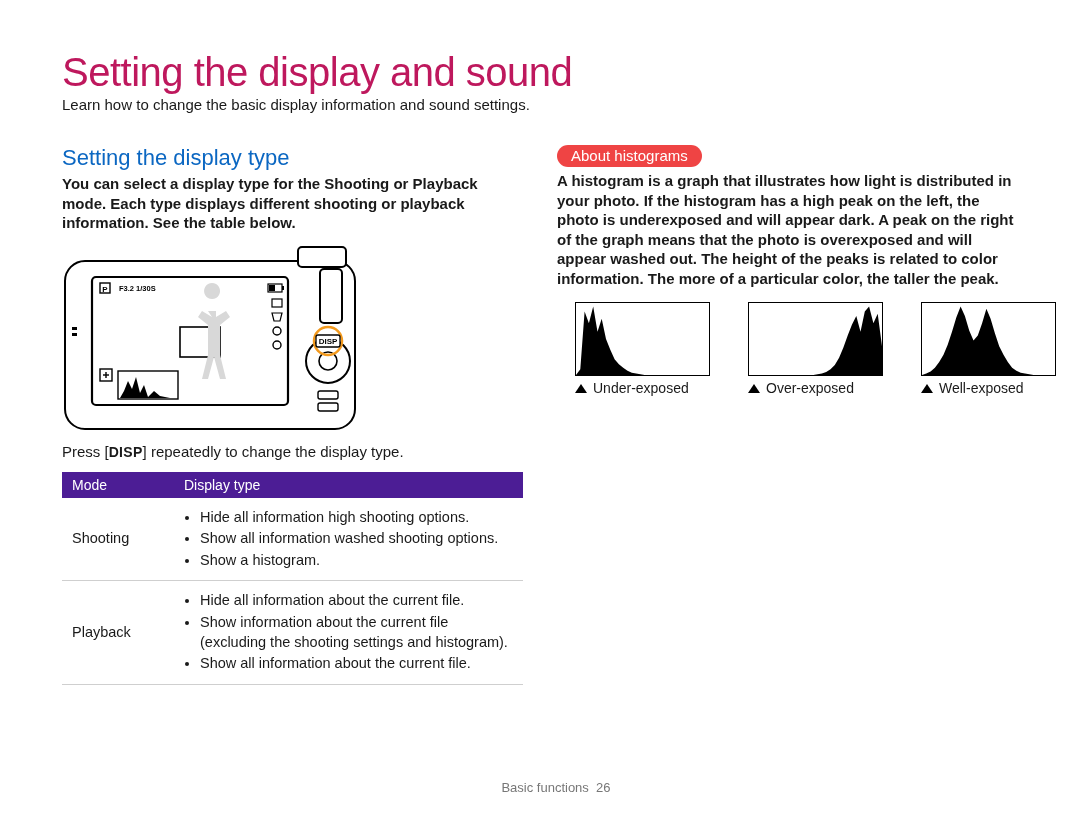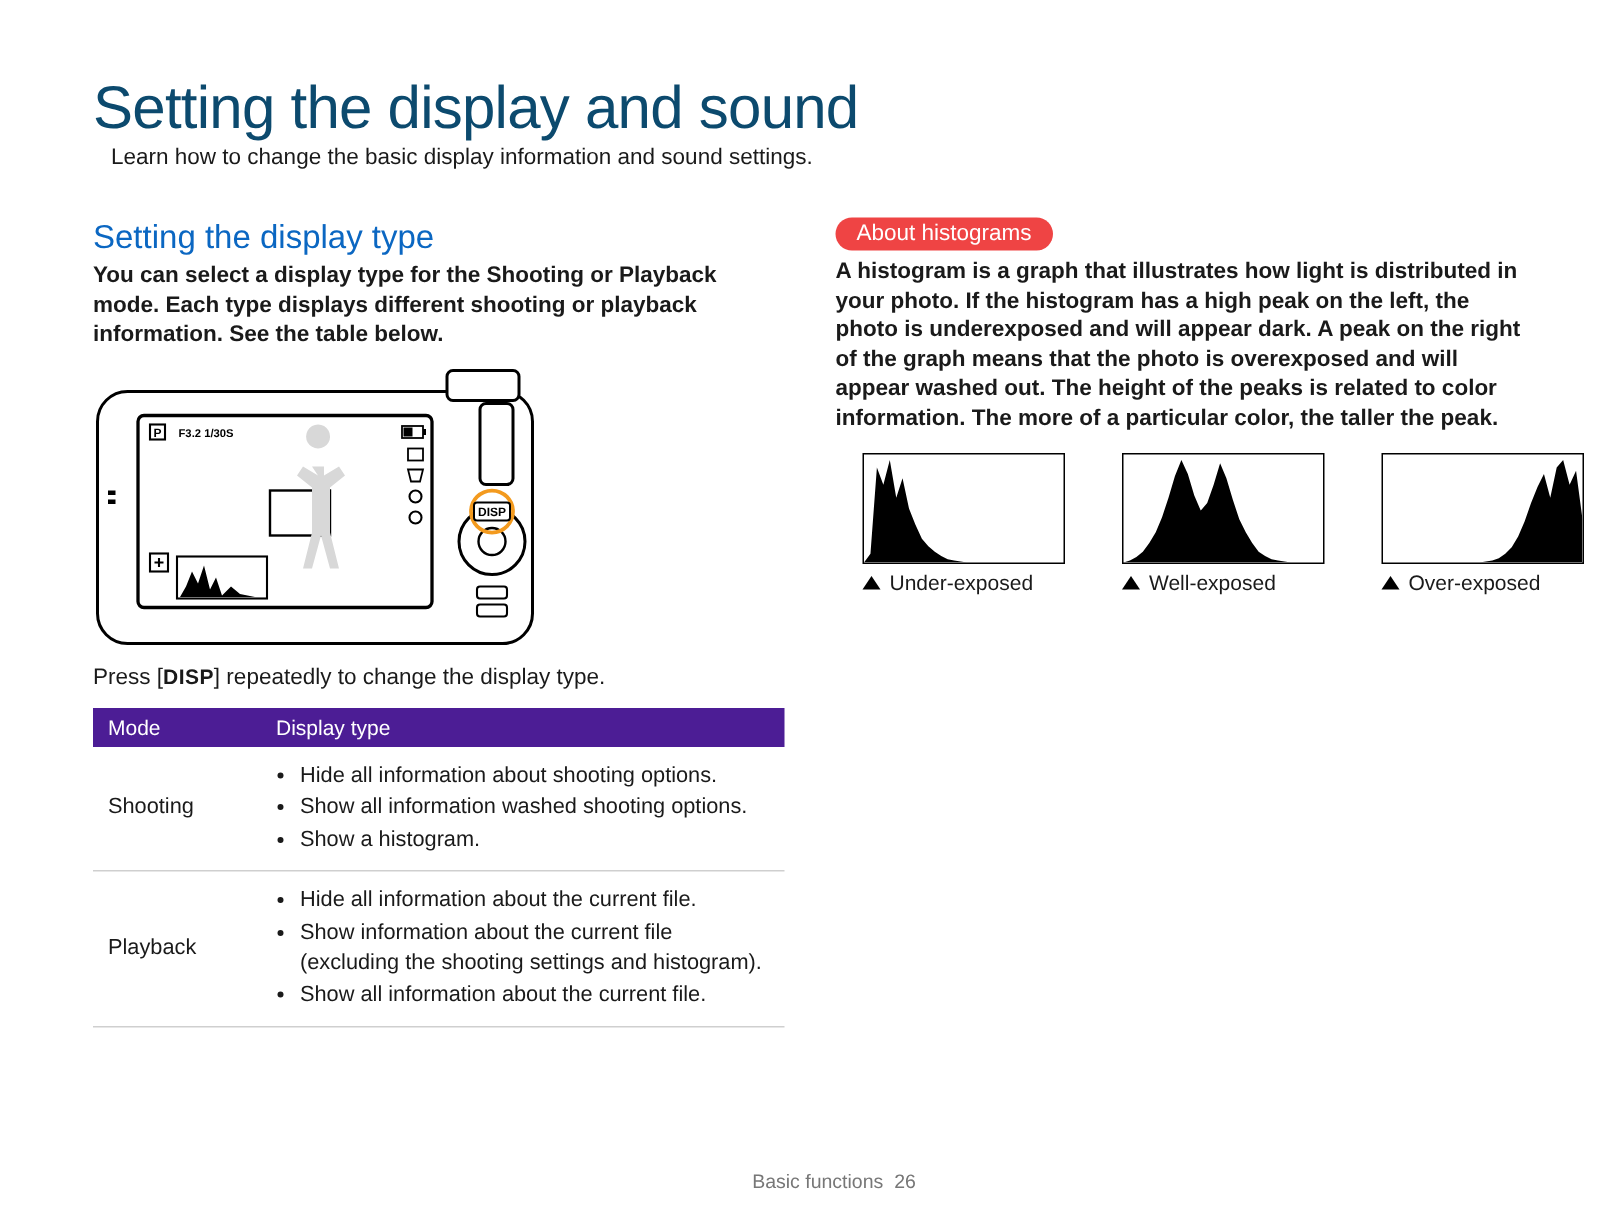--- a/index.html
+++ b/index.html
@@ -15,30 +15,30 @@
   .page {
     position: relative;
     width: 1080px;
     height: 815px;
     box-sizing: border-box;
     padding: 50px 62px 30px 62px;
   }
   h1.page-title {
     font-size: 40px;
     font-weight: 400;
-    color: #0c4a6e;
+    color: #be185d;
     margin: 0 0 2px 0;
     line-height: 1.1;
     letter-spacing: -0.5px;
     font-stretch: condensed;
   }
   .intro {
     font-size: 15px;
     font-weight: 300;
-    margin: 2px 0 8px 12px;
+    margin: 2px 0 8px 0;
   }
   .columns {
     display: flex;
     gap: 34px;
     margin-top: 26px;
   }
   .col {
     flex: 1;
     min-width: 0;
   }
@@ -232,21 +232,21 @@
           <tr>
             <th>Mode</th>
             <th>Display type</th>
           </tr>
         </thead>
         <tbody>
           <tr>
             <td>Shooting</td>
             <td>
               <ul>
-                <li>Hide all information about shooting options.</li>
+                <li>Hide all information high shooting options.</li>
                 <li>Show all information washed shooting options.</li>
                 <li>Show a histogram.</li>
               </ul>
             </td>
           </tr>
           <tr>
             <td>Playback</td>
             <td>
               <ul>
                 <li>Hide all information about the current file.</li>
@@ -267,37 +267,37 @@
         <div class="histo-card">
           <div class="histo-box"><svg id="histo-0" width="133" height="72">
                 <polygon points="0,72 0.0,72.0 4.3,66.2 8.6,8.6 12.9,20.2 17.2,3.6 21.5,28.8 25.7,15.8 30.0,36.0 34.3,46.8 38.6,56.2 42.9,61.2 47.2,64.8 51.5,67.7 55.8,69.8 60.1,70.6 64.4,71.3 68.6,72.0 72.9,72.0 77.2,72.0 81.5,72.0 85.8,72.0 90.1,72.0 94.4,72.0 98.7,72.0 103.0,72.0 107.3,72.0 111.5,72.0 115.8,72.0 120.1,72.0 124.4,72.0 128.7,72.0 133.0,72.0 133,72" fill="#000"></polygon>
               </svg></div>
           <div class="histo-caption">
               <span class="tri"></span>
               <span>Under-exposed</span>
             </div>
         </div>
         <div class="histo-card">
+          <div class="histo-box"><svg id="histo-2" width="133" height="72">
+                <polygon points="0,72 0.0,72.0 4.3,72.0 8.6,72.0 12.9,72.0 17.2,72.0 21.5,72.0 25.7,72.0 30.0,72.0 34.3,72.0 38.6,72.0 42.9,72.0 47.2,72.0 51.5,72.0 55.8,72.0 60.1,72.0 64.4,72.0 68.6,71.3 72.9,70.6 77.2,69.1 81.5,66.2 85.8,61.9 90.1,54.7 94.4,44.6 98.7,32.4 103.0,21.6 107.3,13.0 111.5,28.8 115.8,8.6 120.1,3.6 124.4,20.2 128.7,10.8 133.0,43.2 133,72" fill="#000"></polygon>
+              </svg></div>
+          <div class="histo-caption">
+              <span class="tri"></span>
+              <span>Over-exposed</span>
+            </div>
+        </div>
+        <div class="histo-card">
           <div class="histo-box"><svg id="histo-1" width="133" height="72">
                 <polygon points="0,72 0.0,72.0 4.3,70.6 8.6,68.4 12.9,64.8 17.2,59.0 21.5,51.8 25.7,41.8 30.0,28.8 34.3,14.4 38.6,3.6 42.9,13.0 47.2,27.4 51.5,37.4 55.8,32.4 60.1,20.2 64.4,5.8 68.6,15.8 72.9,30.2 77.2,43.2 81.5,51.8 85.8,59.0 90.1,64.8 94.4,67.7 98.7,69.8 103.0,70.6 107.3,71.3 111.5,72.0 115.8,72.0 120.1,72.0 124.4,72.0 128.7,72.0 133.0,72.0 133,72" fill="#000"></polygon>
               </svg></div>
           <div class="histo-caption">
               <span class="tri"></span>
               <span>Well-exposed</span>
             </div>
         </div>
-        <div class="histo-card">
-          <div class="histo-box"><svg id="histo-2" width="133" height="72">
-                <polygon points="0,72 0.0,72.0 4.3,72.0 8.6,72.0 12.9,72.0 17.2,72.0 21.5,72.0 25.7,72.0 30.0,72.0 34.3,72.0 38.6,72.0 42.9,72.0 47.2,72.0 51.5,72.0 55.8,72.0 60.1,72.0 64.4,72.0 68.6,71.3 72.9,70.6 77.2,69.1 81.5,66.2 85.8,61.9 90.1,54.7 94.4,44.6 98.7,32.4 103.0,21.6 107.3,13.0 111.5,28.8 115.8,8.6 120.1,3.6 124.4,20.2 128.7,10.8 133.0,43.2 133,72" fill="#000"></polygon>
-              </svg></div>
-          <div class="histo-caption">
-              <span class="tri"></span>
-              <span>Over-exposed</span>
-            </div>
-        </div>
       </div>
     </div>
   </div>
 
   <div class="footer">
     <span>Basic functions</span>&nbsp;&nbsp;<span>26</span>
   </div>
 </div>
 
 </body></html>

